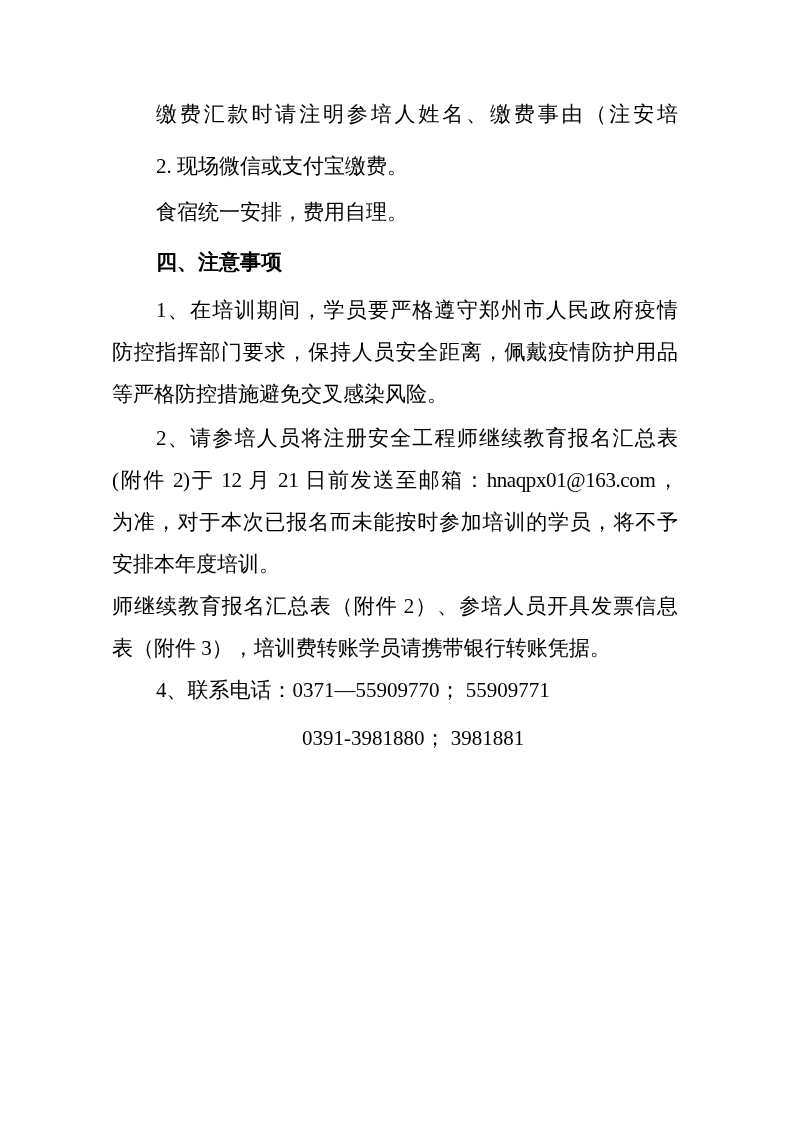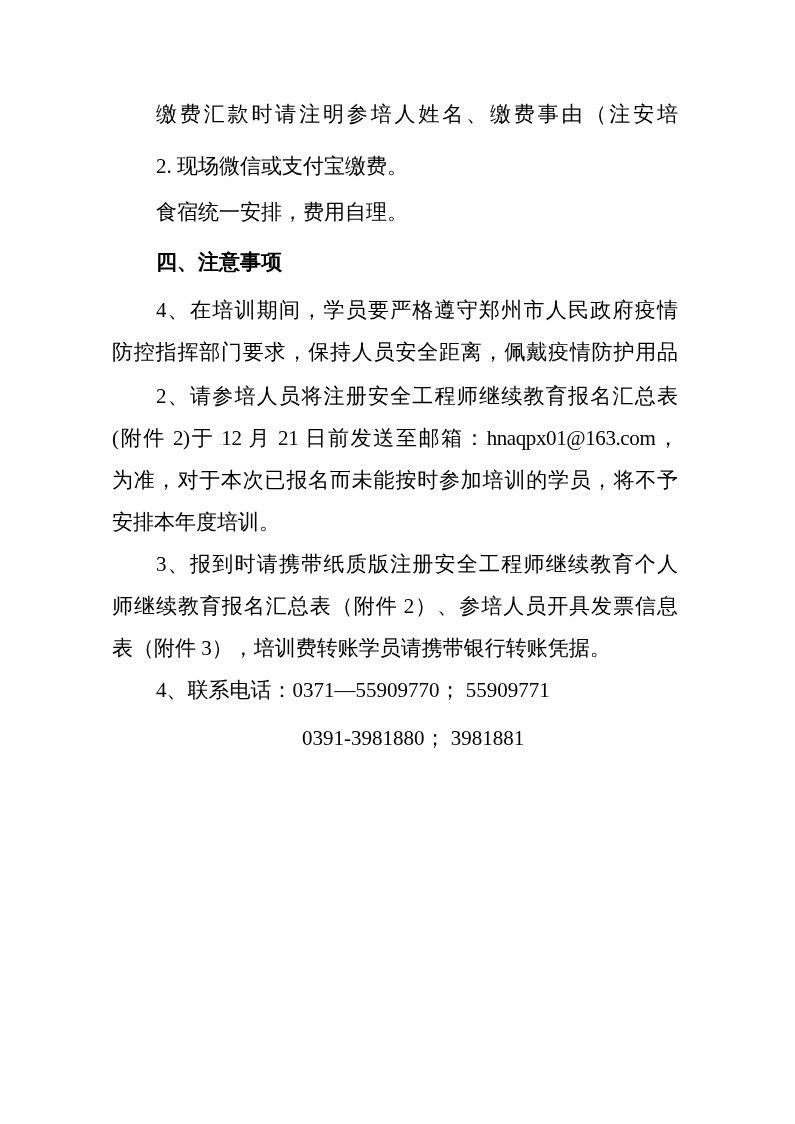--- a/index.html
+++ b/index.html
@@ -63,31 +63,31 @@
       <div class="para" data-pid="p2">
         <div class="line ind">2. 现场微信或支付宝缴费。</div>
       </div>
       <div class="para" data-pid="p3">
         <div class="line ind">食宿统一安排，费用自理。</div>
       </div>
       <div class="para" data-pid="h1">
         <div class="line ind bold">四、注意事项</div>
       </div>
       <div class="para" data-pid="p4">
-        <div class="line j ind">4、在培训期间，学员要严格遵守郑州市人民政府疫情</div>
+        <div class="line j ind">1、在培训期间，学员要严格遵守郑州市人民政府疫情</div>
         <div class="line j">防控指挥部门要求，保持人员安全距离，佩戴疫情防护用品</div>
+        <div class="line">等严格防控措施避免交叉感染风险。</div>
       </div>
       <div class="para" data-pid="p5">
         <div class="line j ind">2、请参培人员将注册安全工程师继续教育报名汇总表</div>
         <div class="line j tight">(附件 2)于 12 月 21 日前发送至邮箱：hnaqpx01@163.com，</div>
         <div class="line j">为准，对于本次已报名而未能按时参加培训的学员，将不予</div>
         <div class="line">安排本年度培训。</div>
       </div>
       <div class="para" data-pid="p6">
-        <div class="line j ind">3、报到时请携带纸质版注册安全工程师继续教育个人</div>
         <div class="line j">师继续教育报名汇总表（附件 2）、参培人员开具发票信息</div>
         <div class="line">表（附件 3），培训费转账学员请携带银行转账凭据。</div>
       </div>
       <div class="para" data-pid="p7">
         <div class="line ind">4、联系电话：0371—55909770； 55909771</div>
       </div>
       <div class="para" data-pid="p8">
         <div class="line ph2">0391-3981880； 3981881</div>
       </div>
     </div>

